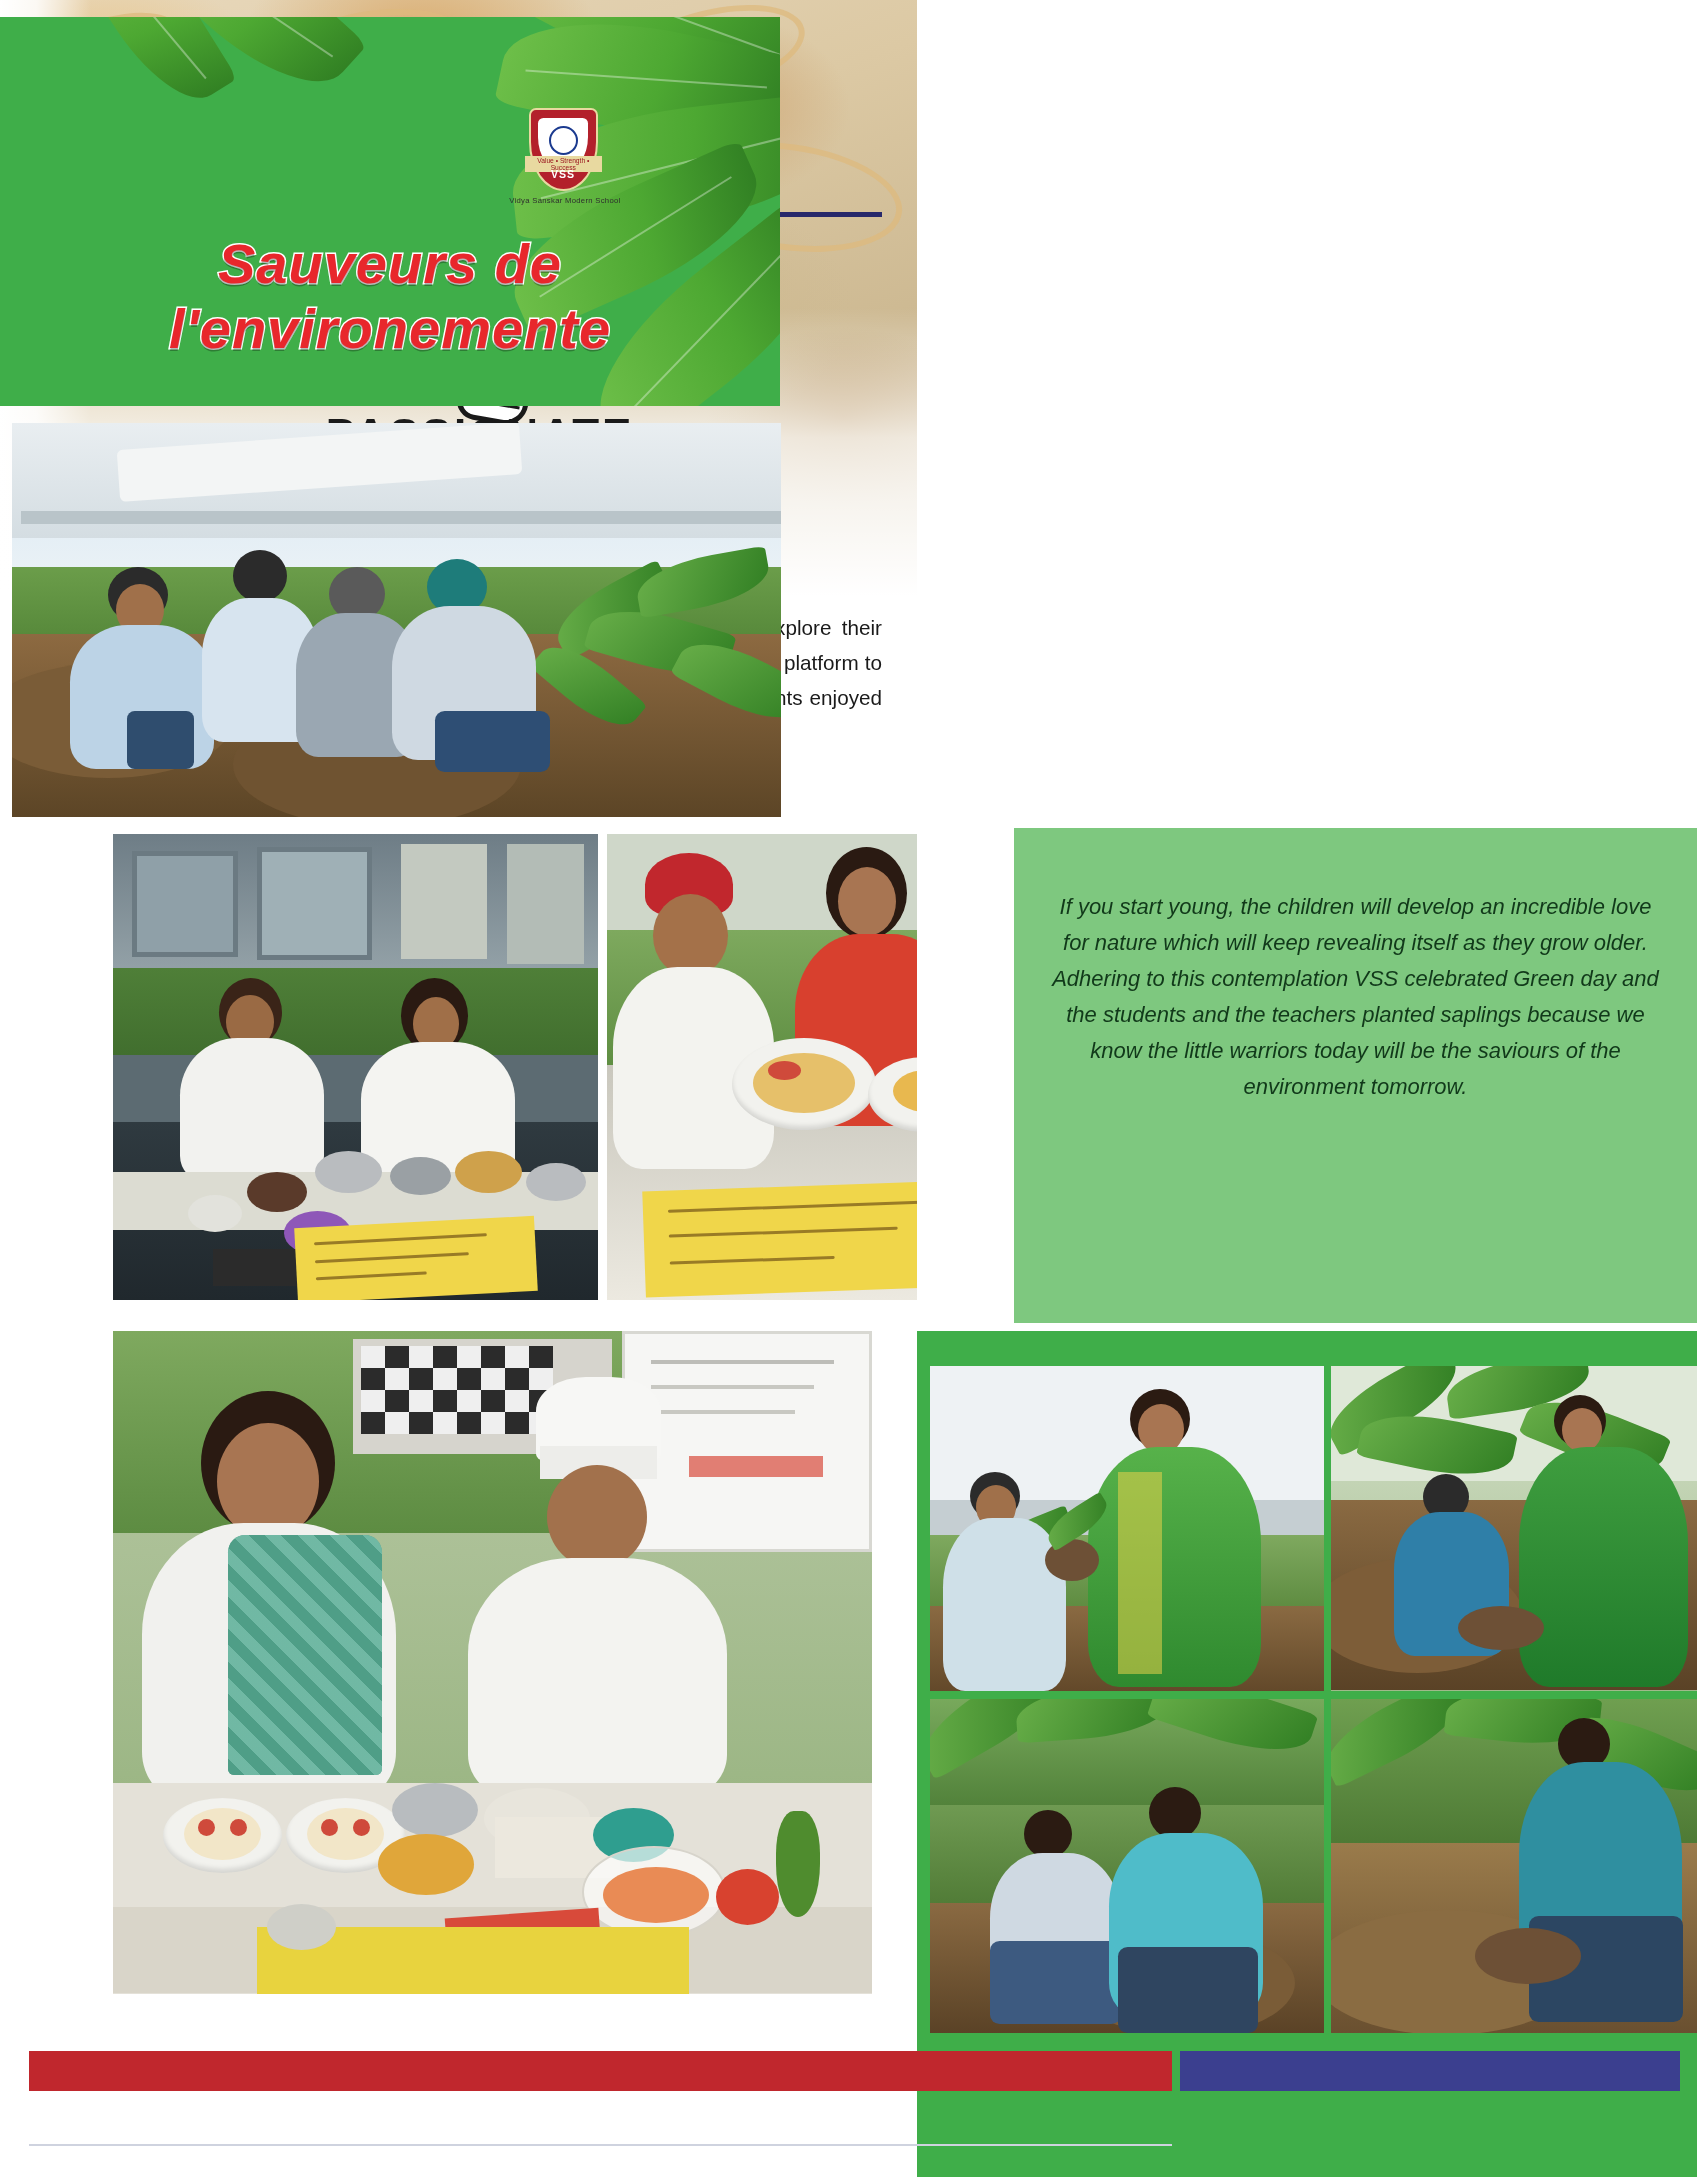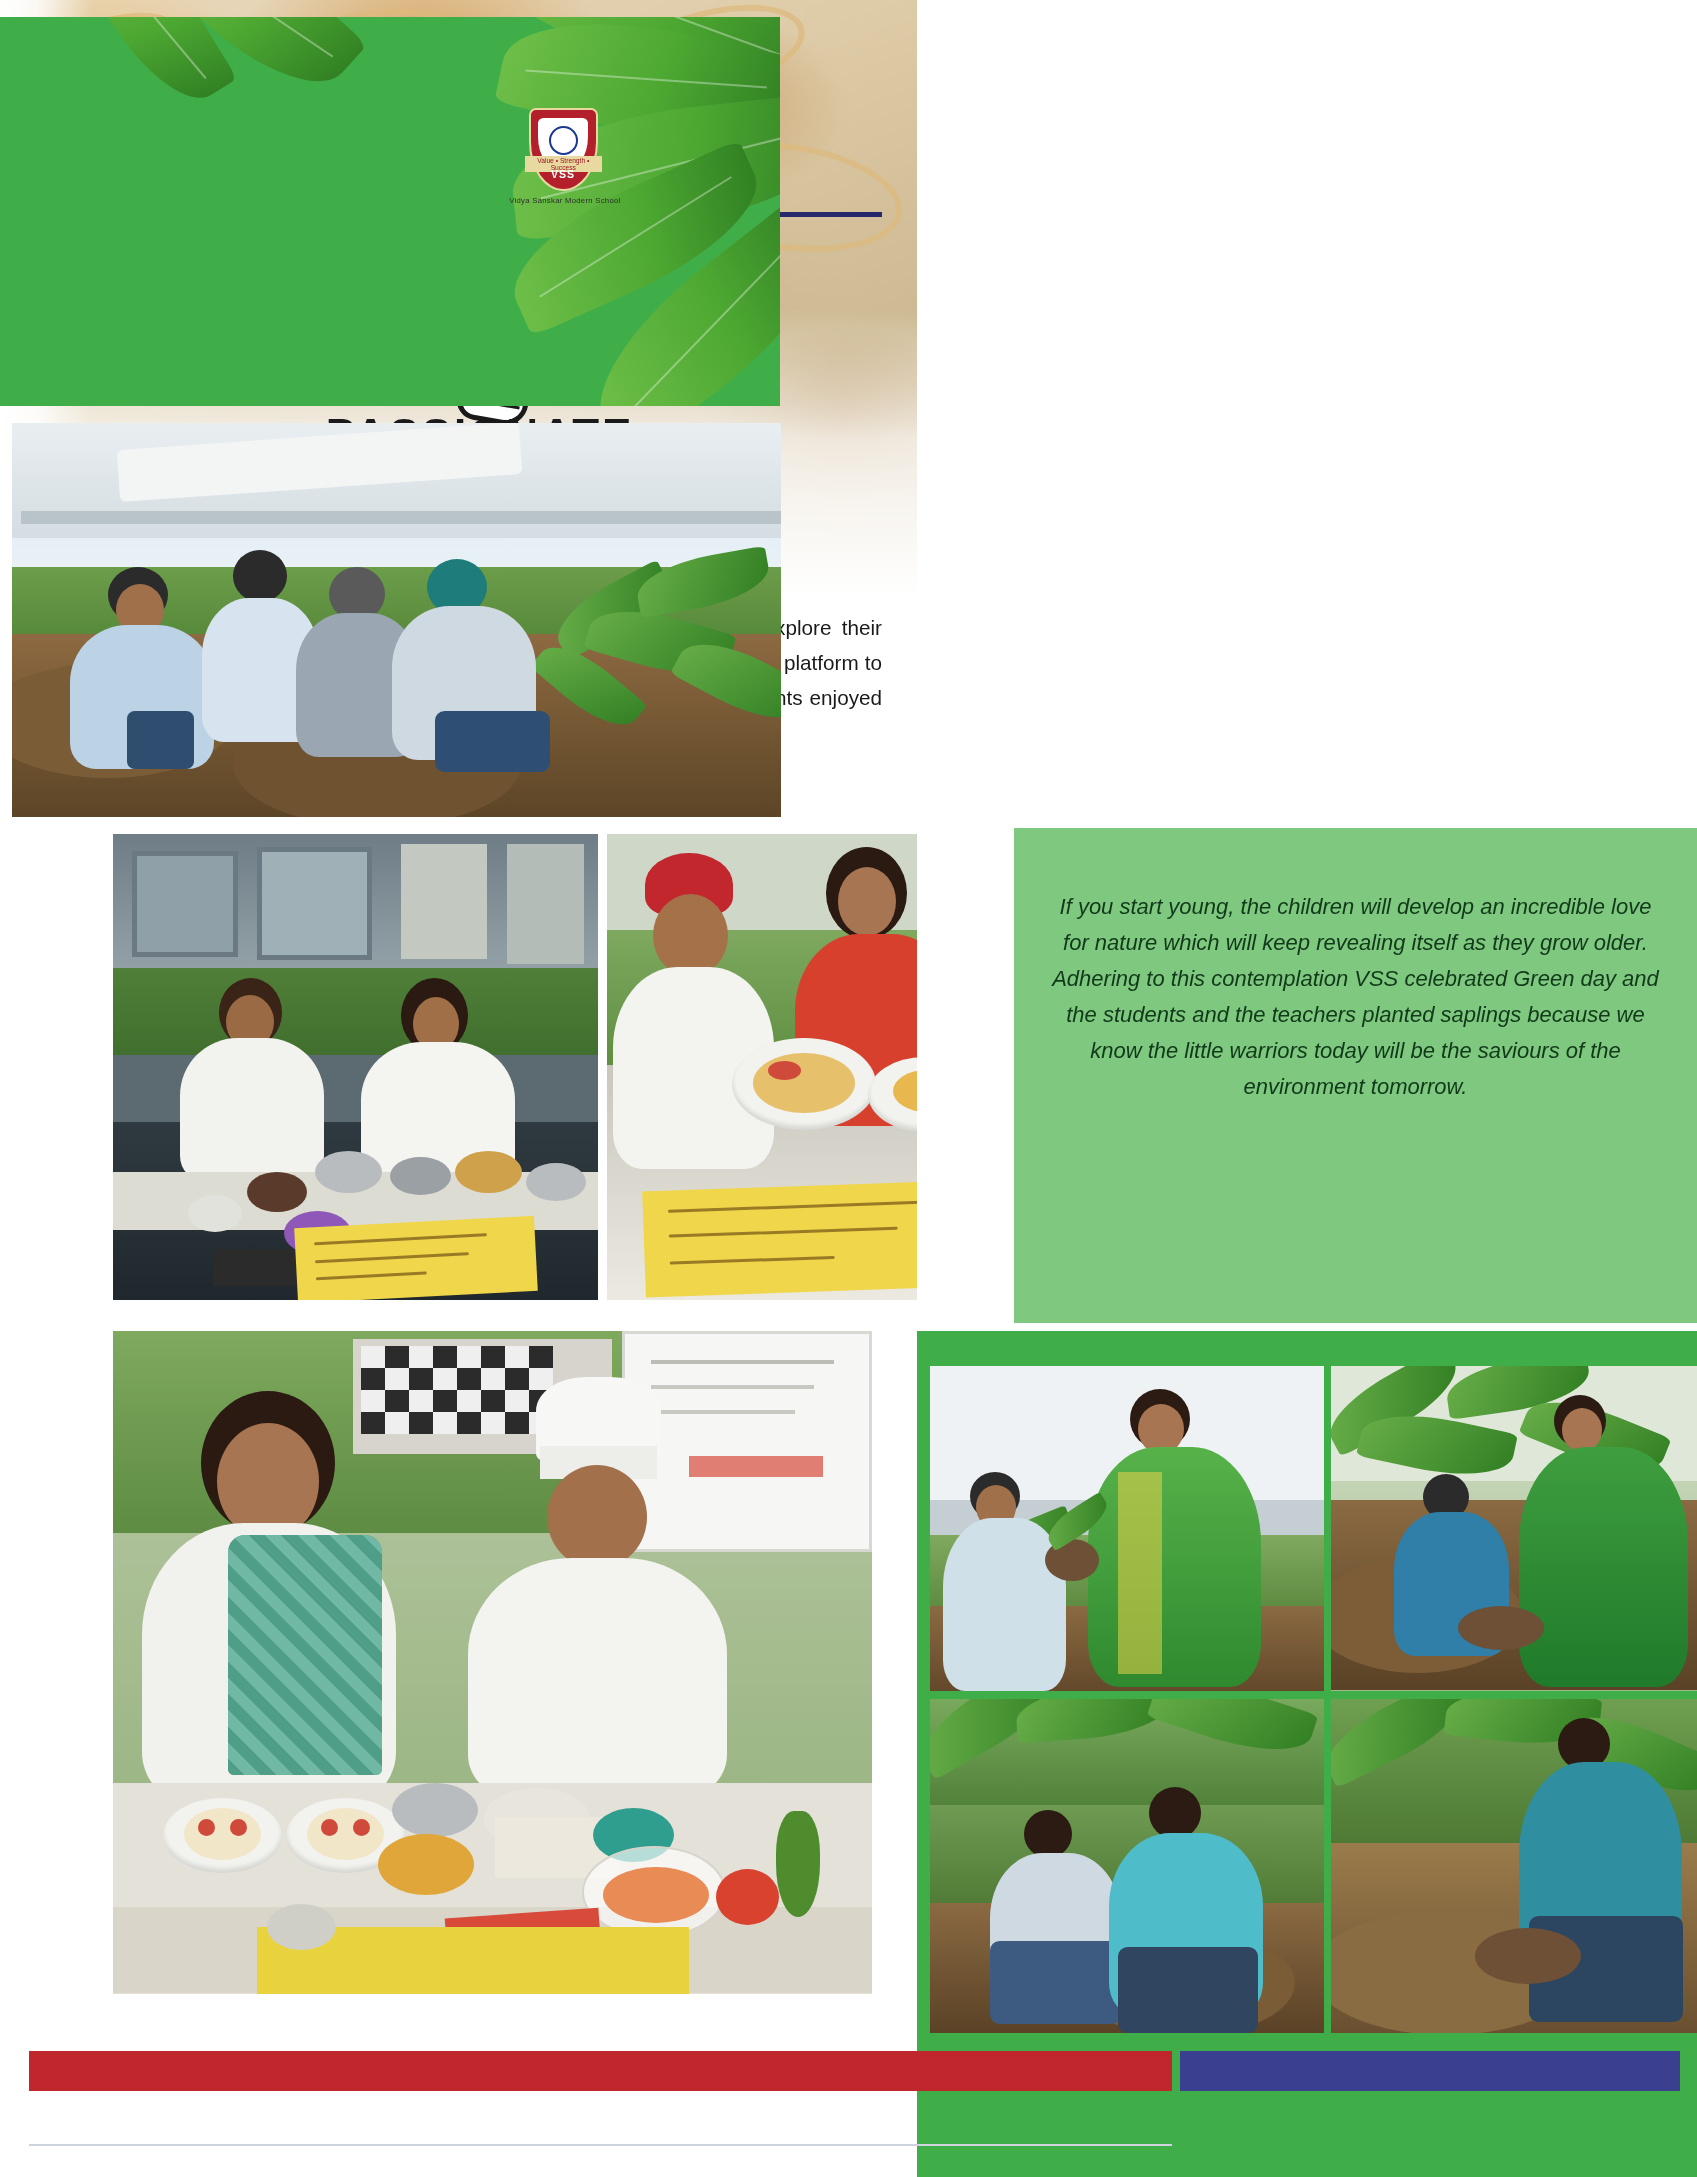--- a/index.html
+++ b/index.html
@@ -601,20 +601,24 @@
     <div class="crest">
       <div class="shield"></div>
       <div class="inner"></div>
       <div class="ring"></div>
       <div class="motto">Value • Strength • Success</div>
       <div class="vss">VSS</div>
       <div class="school">Vidya Sanskar Modern School</div>
     </div>
   </div>
 
+  <div class="sauveurs">
+    <div>Sauveurs de</div>
+    <div>l'environemente</div>
+  </div>
 
   <div class="rphoto-top">
     <div class="ph" style="background:linear-gradient(#cfe0ea,#e9f0f2);"></div>
     <div class="sky" style="height:183px;"></div>
     <div class="rect" style="left:0; top:0; width:769px; height:115px; background:linear-gradient(#e9eef1,#d4dde2);"></div>
     <div class="rect" style="left:106px; top:13.4px; width:403px; height:52px; background:#f3f5f5; transform:rotate(-4deg); border-radius:5.8px;"></div>
     <div class="rect" style="left:9.6px; top:88px; width:769px; height:13.4px; background:#b9c4c9;"></div>
     <div class="rect" style="left:0; top:144px; width:769px; height:106px; background:linear-gradient(#6b9d4a,#4d7f33);"></div>
     <div class="soil" style="height:183px; background:linear-gradient(#8d6a41,#5c4526);"></div>
     <div class="blob" style="left:-29px; top:240px; width:250px; height:115px; background:#7a5c37;"></div>

